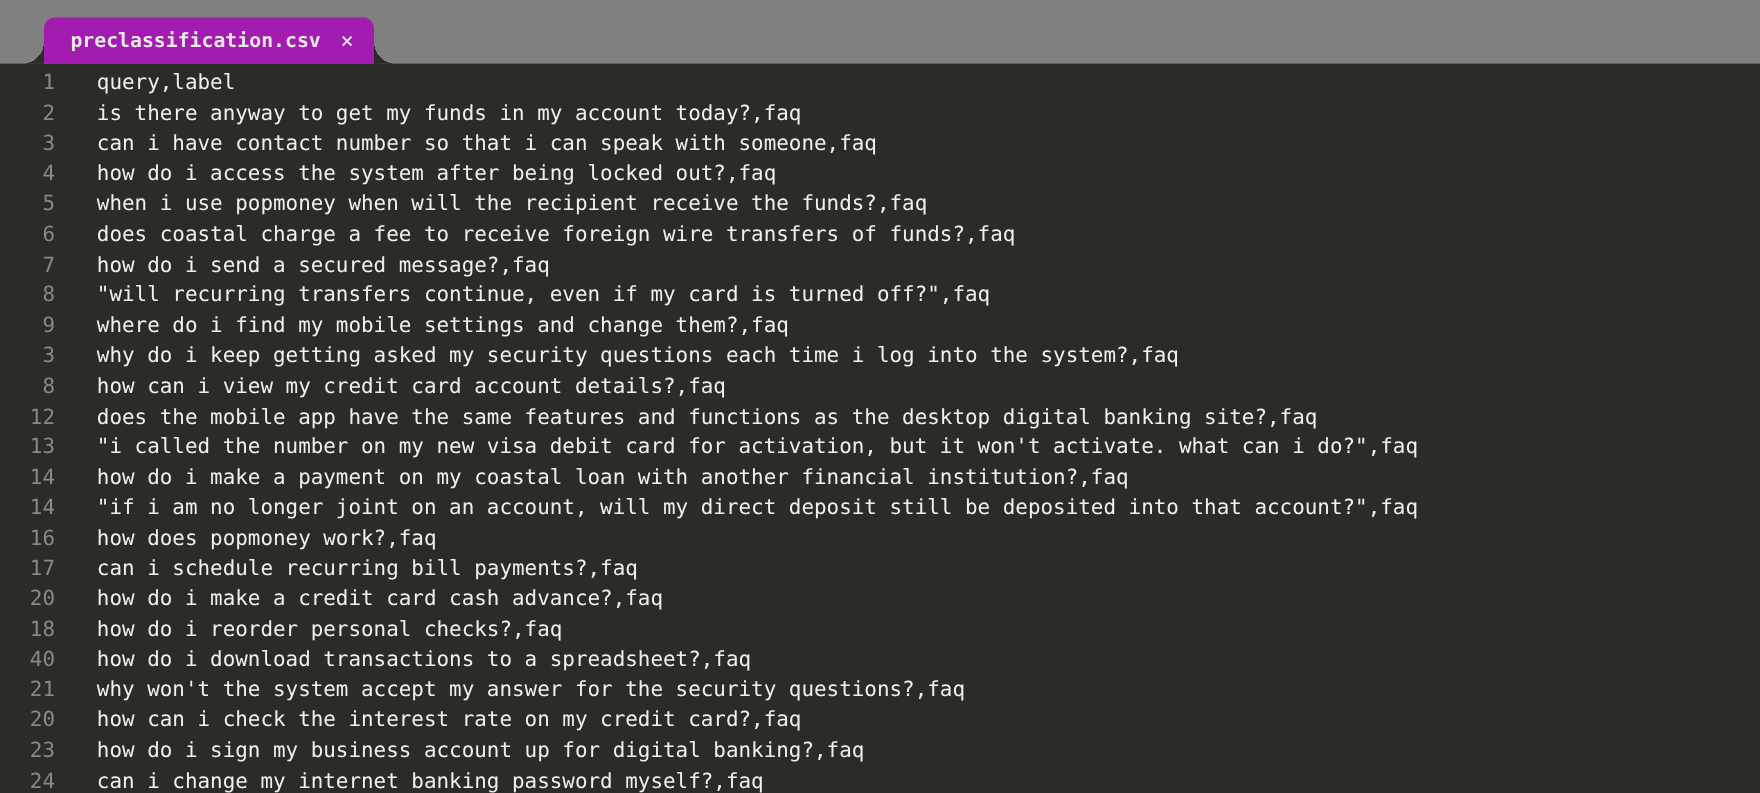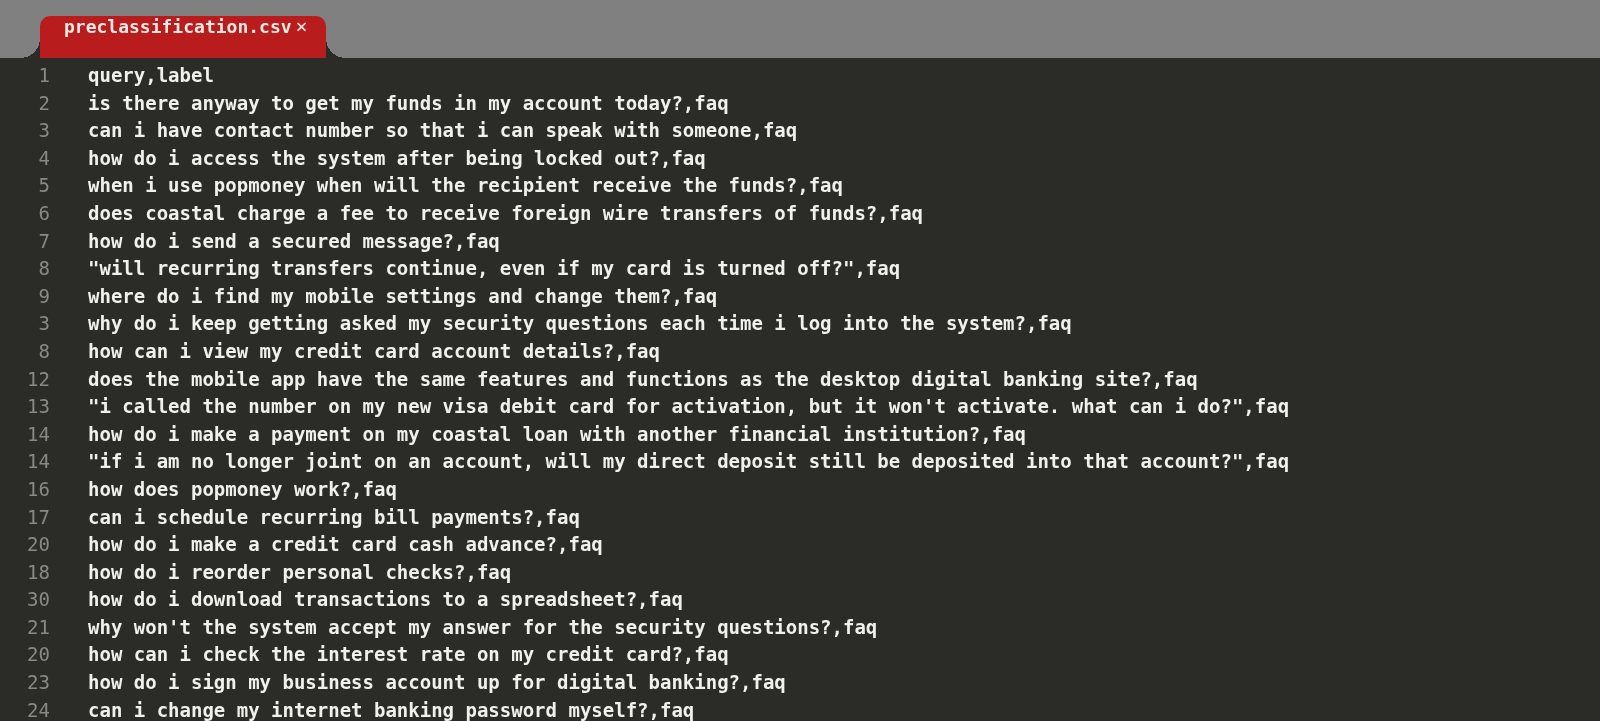--- a/index.html
+++ b/index.html
@@ -13,31 +13,32 @@
     overflow: hidden;
   }
   .tabbar {
     background: #808080;
     height: 58px;
     display: flex;
     align-items: flex-end;
     padding-left: 40px;
   }
   .tab {
-    background: #b91c1c;
+    background: #a21caf;
     color: #e8e8e4;
     height: 42px;
     display: flex;
+    align-items: center;
     padding: 0 18px 0 24px;
     border-top-left-radius: 10px;
     border-top-right-radius: 10px;
     font-weight: 600;
     font-size: 18px;
     position: relative;
-    gap: 4px;
+    gap: 18px;
   }
   .tab::before, .tab::after {
     content: "";
     position: absolute;
     bottom: 0;
     width: 20px;
     height: 20px;
   }
   .tab::before {
     left: -20px;
@@ -71,21 +72,20 @@
     height: 27.6px;
     line-height: 27.6px;
     padding-right: 10px;
   }
   .content {
     flex: 1;
     padding-top: 4px;
     padding-left: 28px;
     white-space: pre;
     color: #f0f0ec;
-    font-weight: bold;
   }
   .content div {
     height: 27.6px;
     line-height: 27.6px;
   }
 </style>
 </head>
 <body>
 
 <div class="tabbar">
@@ -109,20 +109,20 @@
       <div>3</div>
       <div>8</div>
       <div>12</div>
       <div>13</div>
       <div>14</div>
       <div>14</div>
       <div>16</div>
       <div>17</div>
       <div>20</div>
       <div>18</div>
-      <div>30</div>
+      <div>40</div>
       <div>21</div>
       <div>20</div>
       <div>23</div>
       <div>24</div>
     </div>
   <div class="content" id="content"><div>query,label</div><div>is there anyway to get my funds in my account today?,faq</div><div>can i have contact number so that i can speak with someone,faq</div><div>how do i access the system after being locked out?,faq</div><div>when i use popmoney when will the recipient receive the funds?,faq</div><div>does coastal charge a fee to receive foreign wire transfers of funds?,faq</div><div>how do i send a secured message?,faq</div><div>"will recurring transfers continue, even if my card is turned off?",faq</div><div>where do i find my mobile settings and change them?,faq</div><div>why do i keep getting asked my security questions each time i log into the system?,faq</div><div>how can i view my credit card account details?,faq</div><div>does the mobile app have the same features and functions as the desktop digital banking site?,faq</div><div>"i called the number on my new visa debit card for activation, but it won't activate. what can i do?",faq</div><div>how do i make a payment on my coastal loan with another financial institution?,faq</div><div>"if i am no longer joint on an account, will my direct deposit still be deposited into that account?",faq</div><div>how does popmoney work?,faq</div><div>can i schedule recurring bill payments?,faq</div><div>how do i make a credit card cash advance?,faq</div><div>how do i reorder personal checks?,faq</div><div>how do i download transactions to a spreadsheet?,faq</div><div>why won't the system accept my answer for the security questions?,faq</div><div>how can i check the interest rate on my credit card?,faq</div><div>how do i sign my business account up for digital banking?,faq</div><div>can i change my internet banking password myself?,faq</div></div>
 </div>
 
 </body></html>

